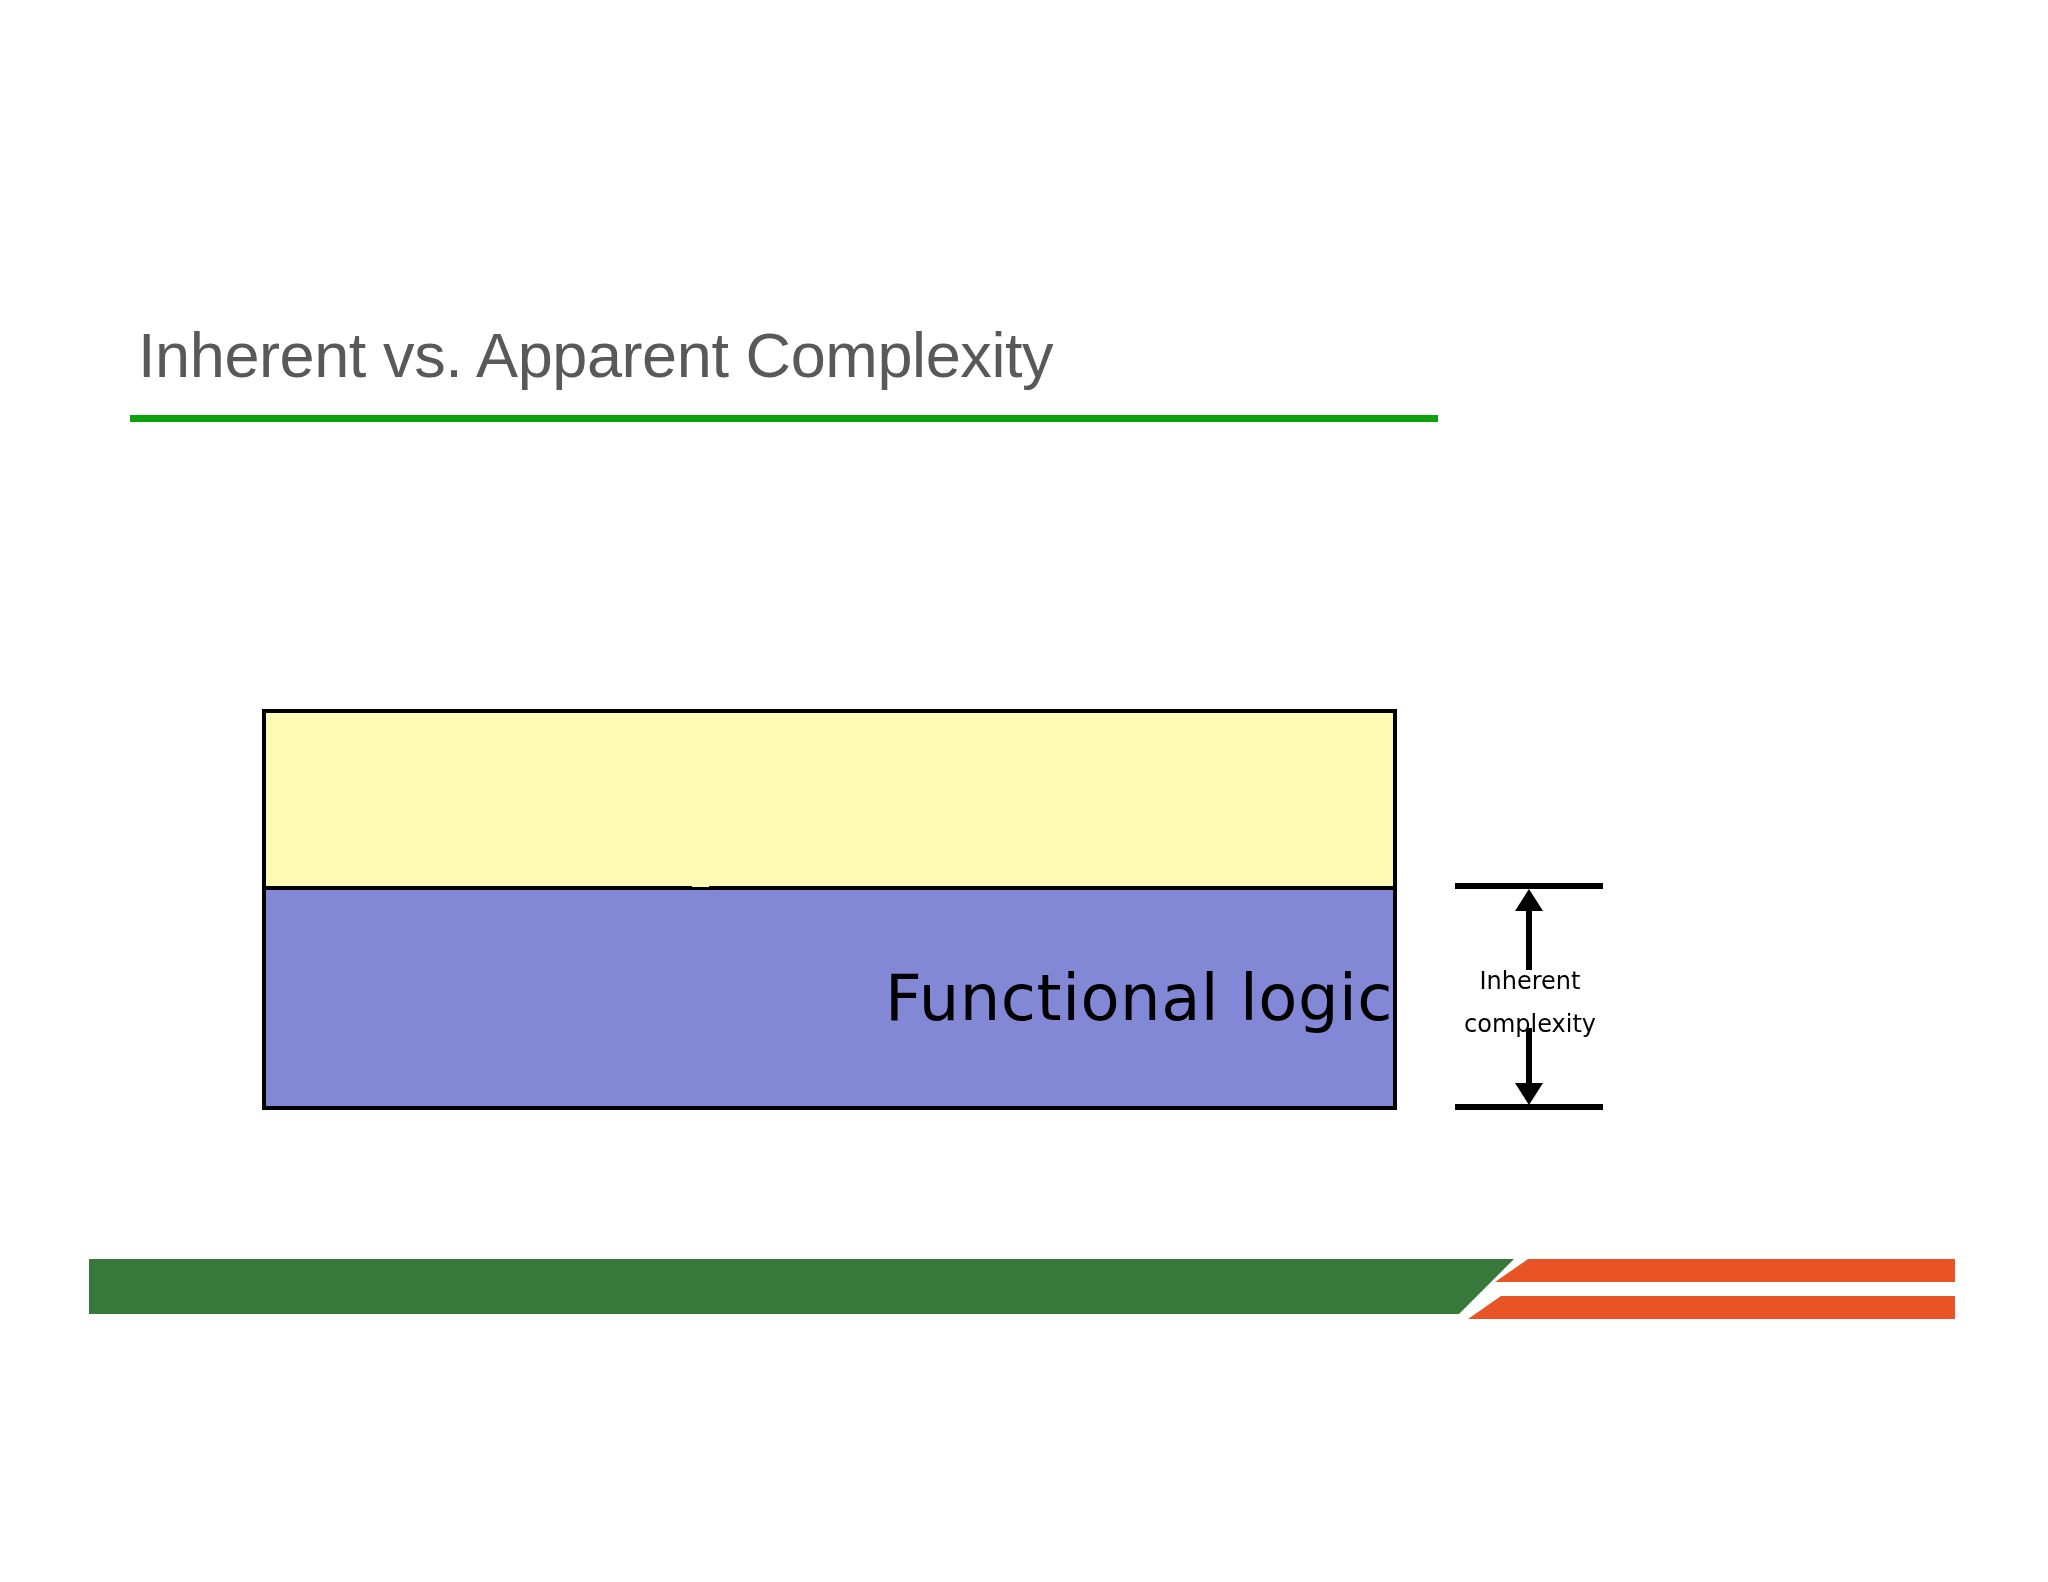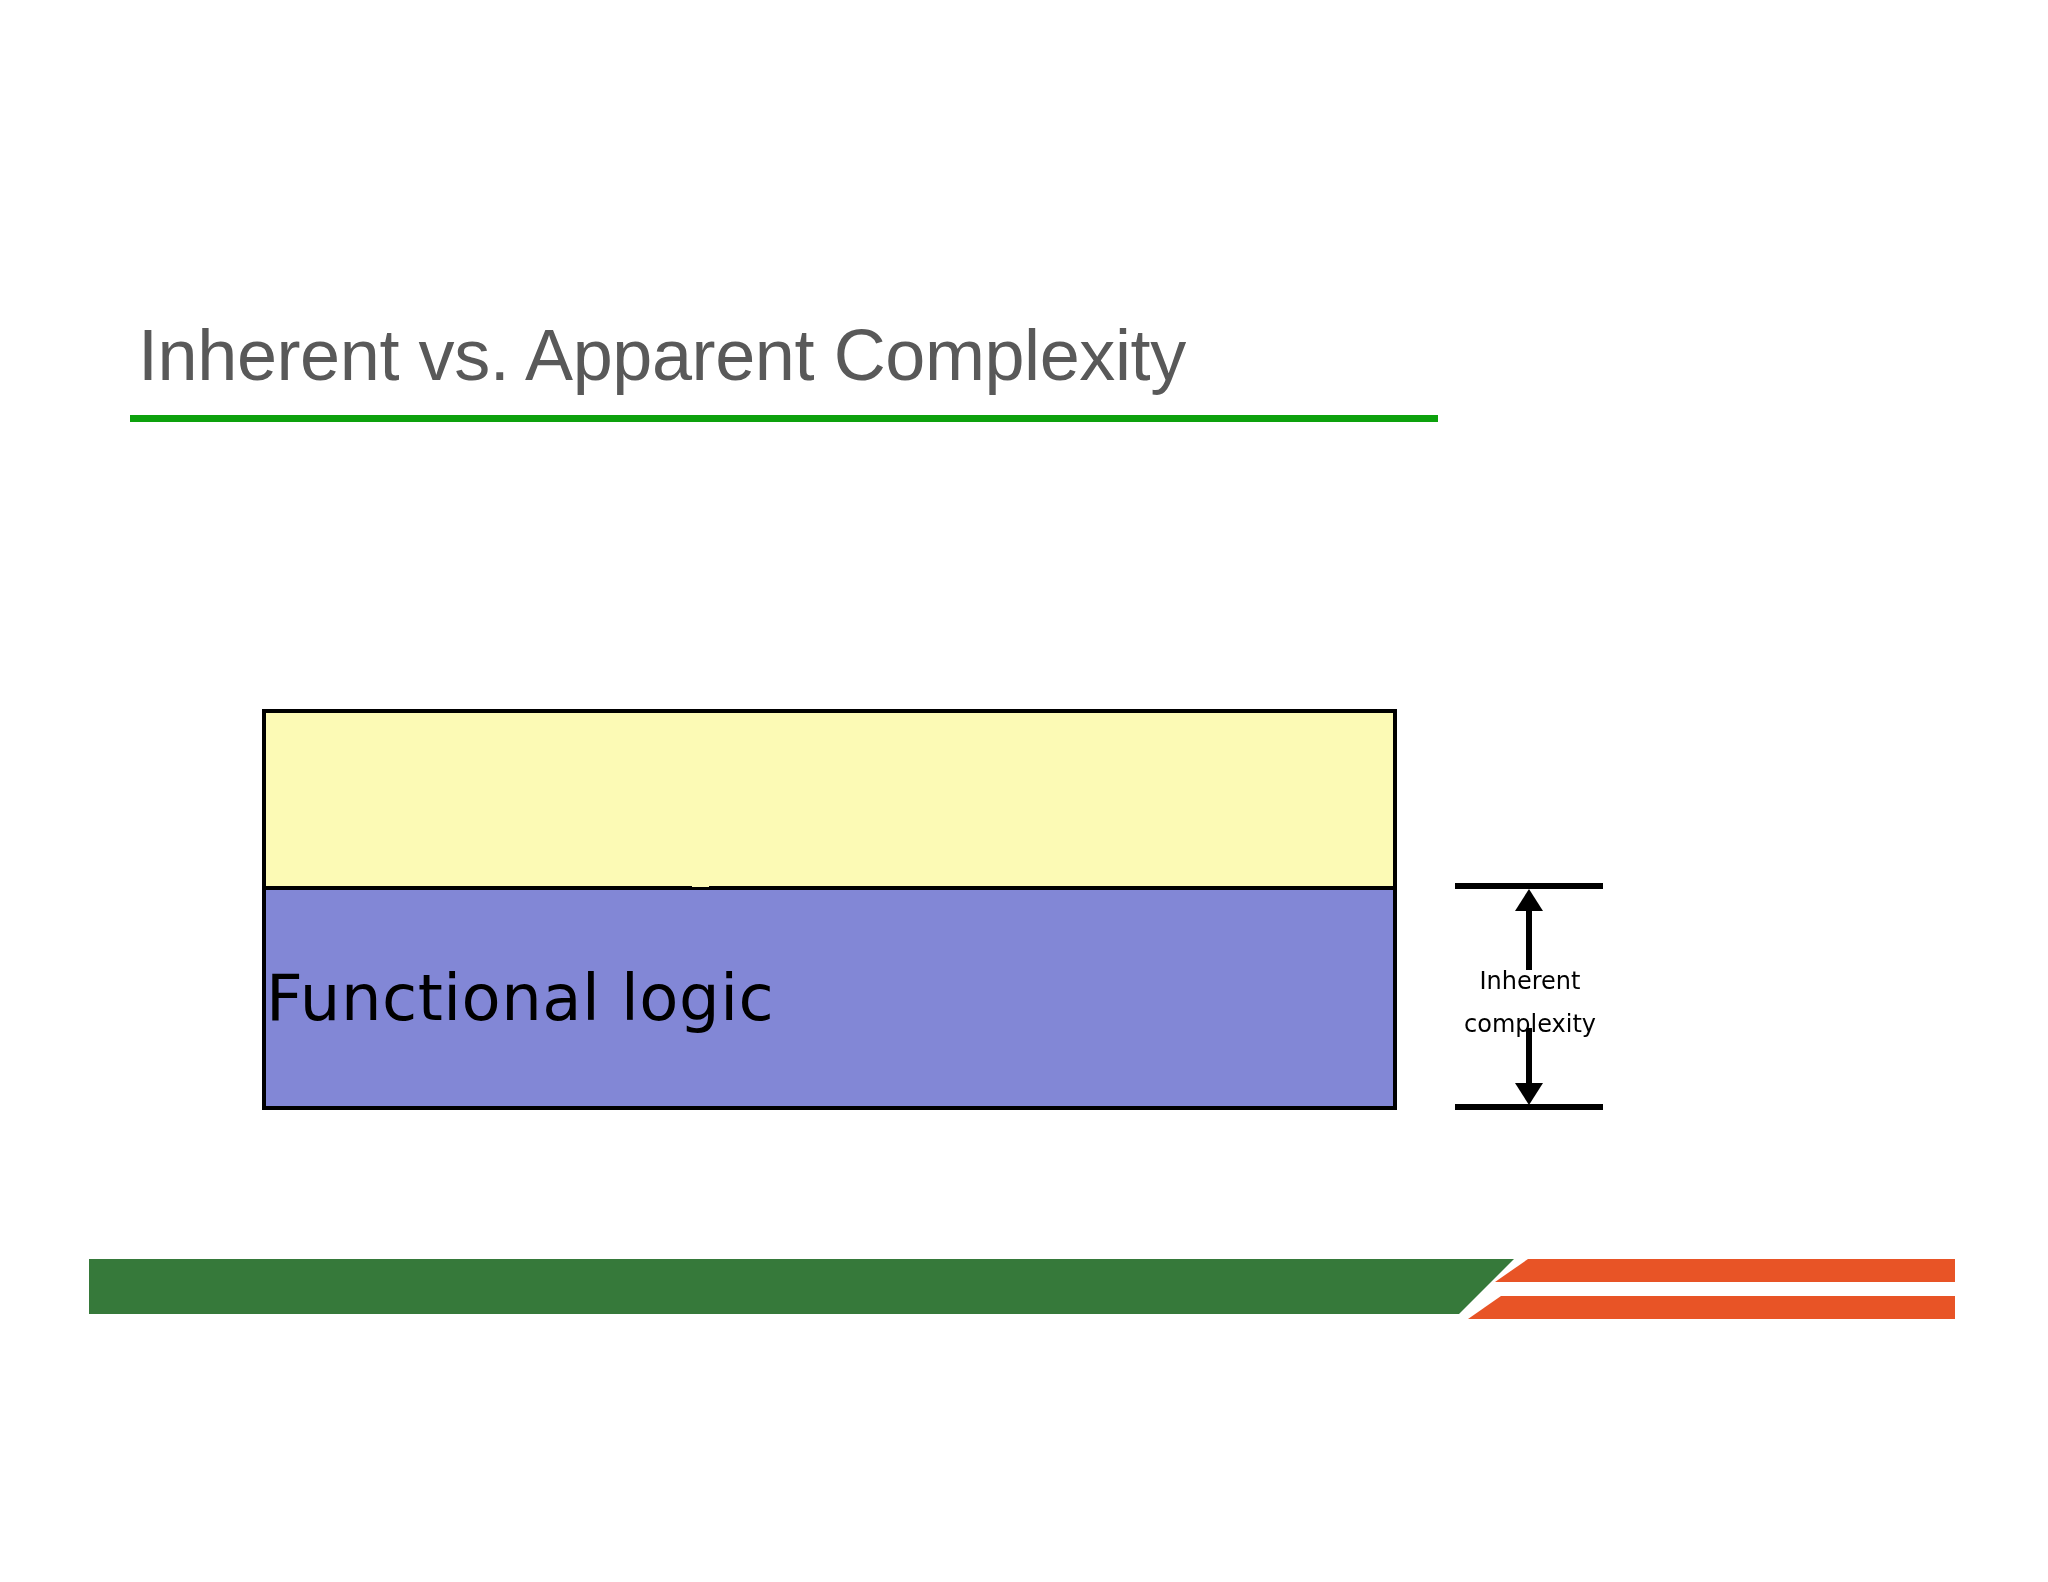--- a/index.html
+++ b/index.html
@@ -28,21 +28,21 @@
     width: 1310px;
     height: 112px;
   }
   #slide-title {
     position: absolute;
     left: 8px;
     top: 0px;
     margin: 0;
     font-family: "Liberation Sans", sans-serif;
     font-weight: 400;
-    font-size: 72px;
+    font-size: 63px;
     line-height: 86px;
     color: #595959;
     white-space: nowrap;
     letter-spacing: -0.4px;
   }
   #title-rule {
     position: absolute;
     left: 0px;
     top: 103px;
     width: 1308px;
@@ -59,21 +59,21 @@
     height: 401px;
   }
   .band {
     position: absolute;
     left: 0;
     width: 1135px;
     box-sizing: border-box;
     border: 4px solid #000000;
     display: flex;
     align-items: center;
-    justify-content: flex-start;
+    justify-content: flex-end;
   }
   #band-apparent {
     top: 0px;
     height: 180px;
     background: #FCFAB5;
     border-bottom-width: 3px;
   }
   #band-functional {
     top: 178px;
     height: 223px;

